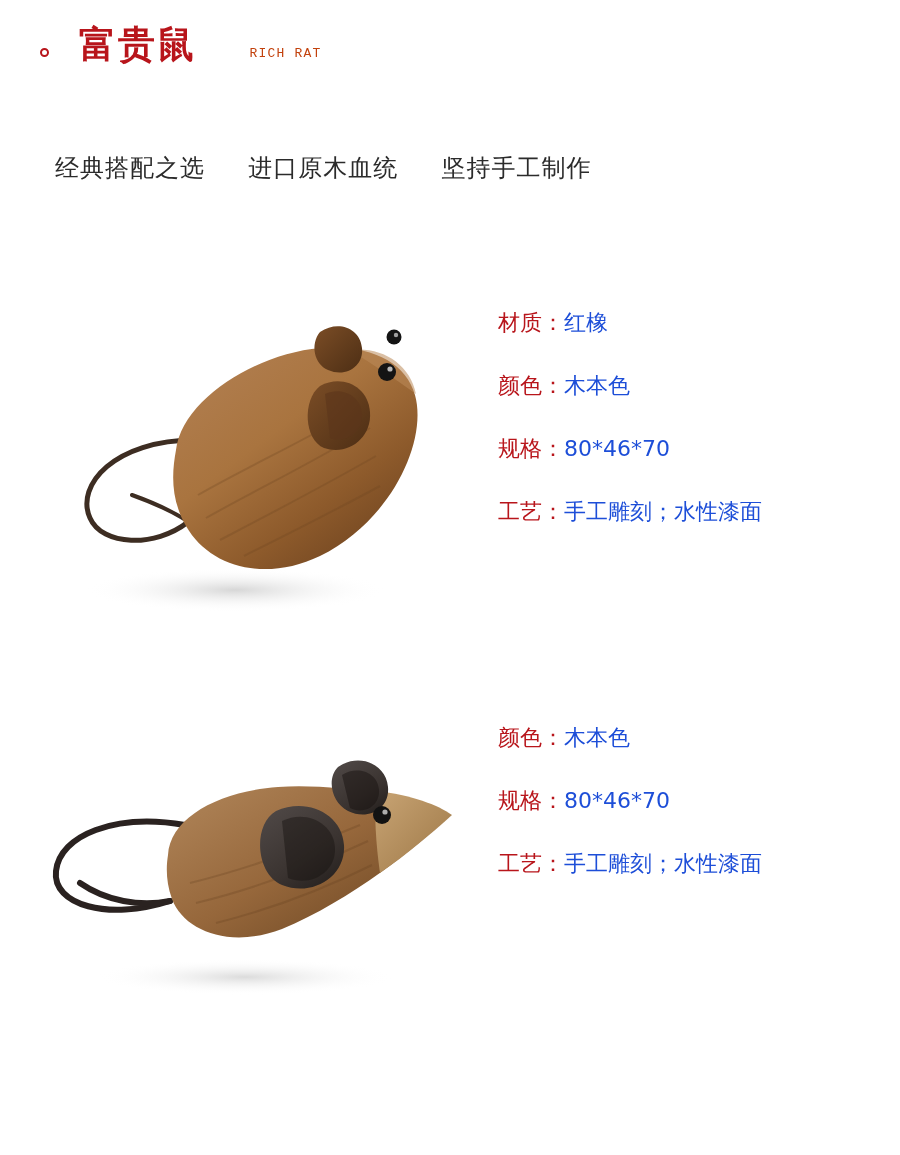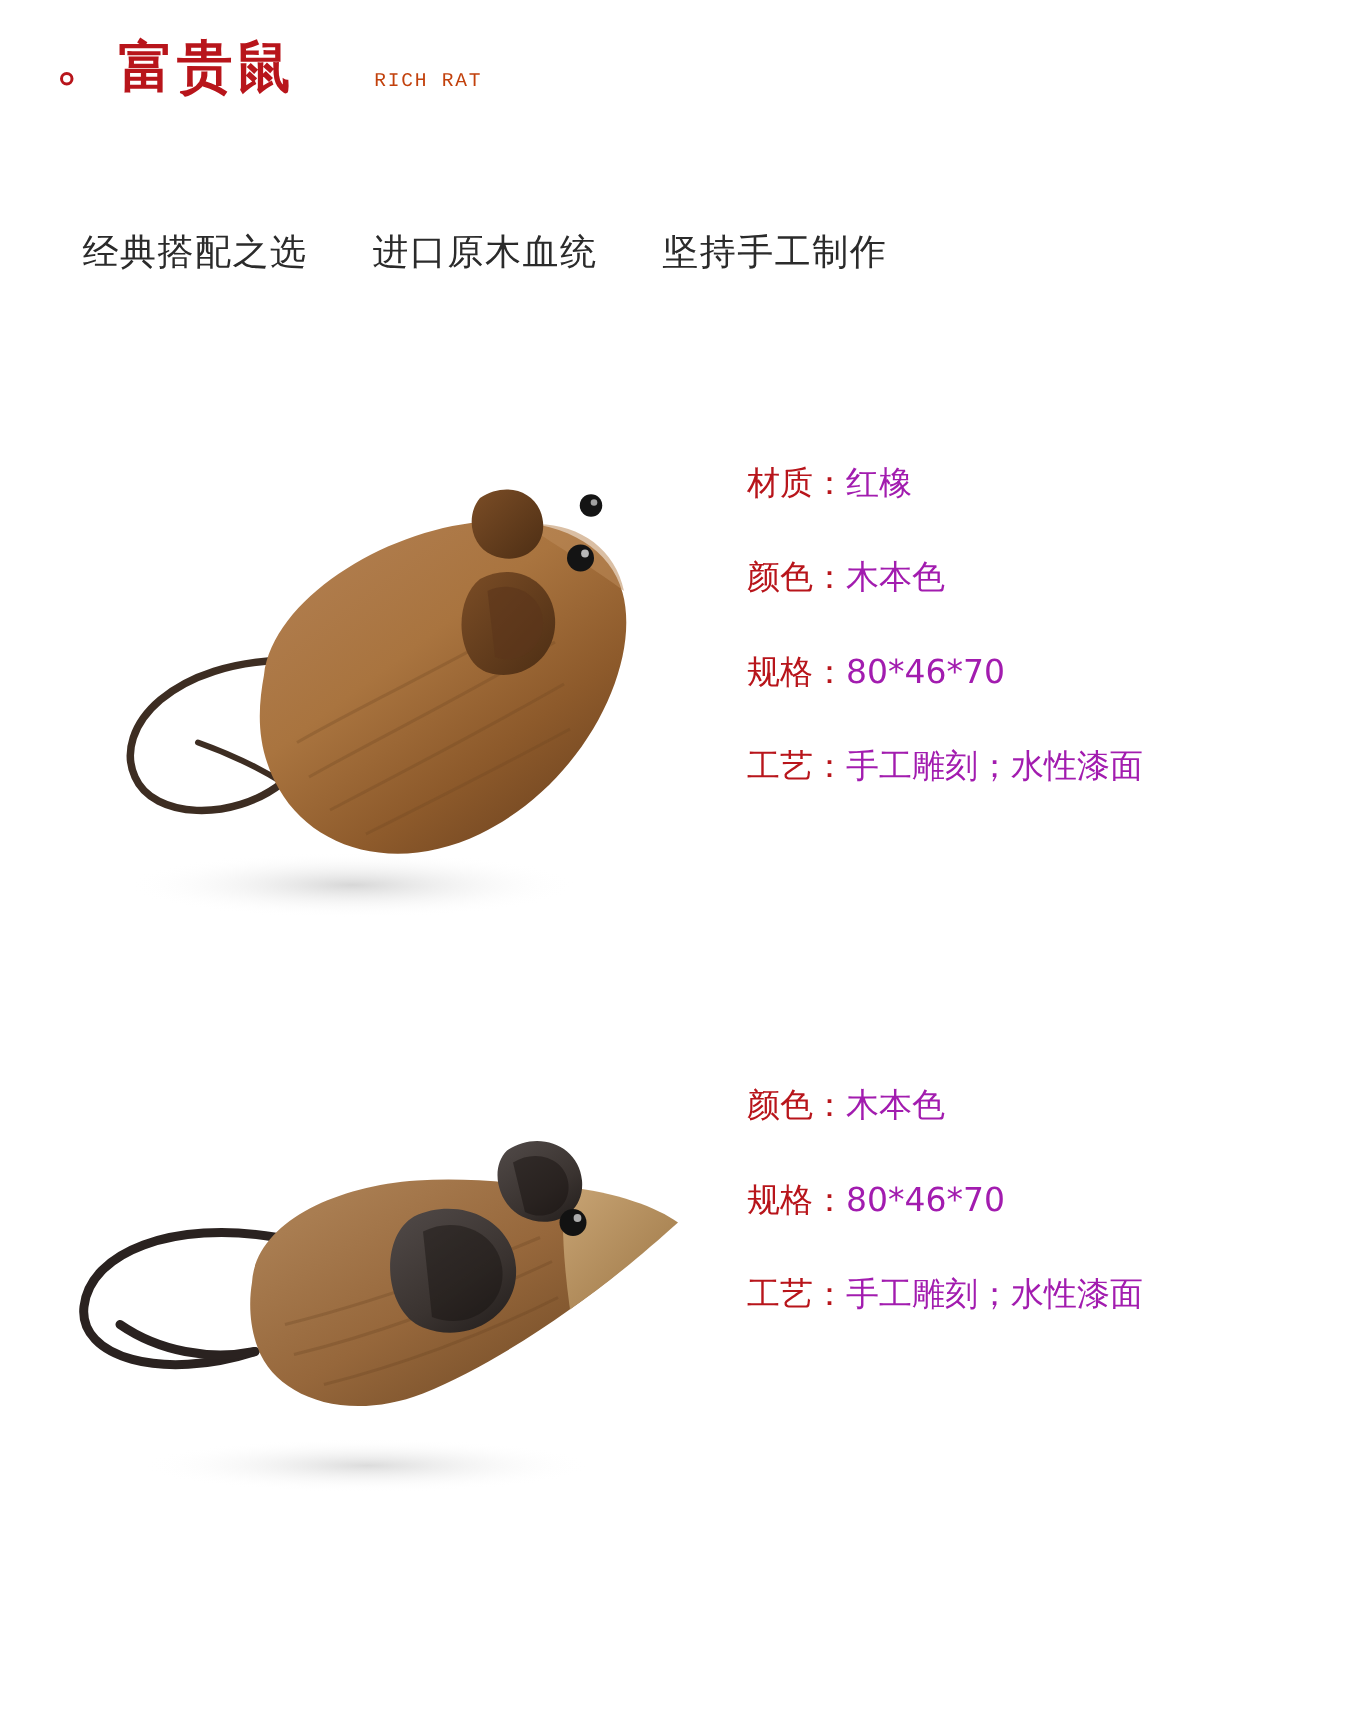--- a/index.html
+++ b/index.html
@@ -88,21 +88,21 @@
     font-size: 22px;
     line-height: 1;
     margin-bottom: 41px;
     white-space: nowrap;
     font-family: "DejaVu Sans", "Liberation Sans", sans-serif;
   }
   .spec-label {
     color: #b8151b;
   }
   .spec-value {
-    color: #a21caf;
+    color: #1d4ed8;
     text-align: center;
   }
 
   
   .figure {
     position: absolute;
     left: 20px;
     top: 0;
     width: 460px;
     height: 340px;

